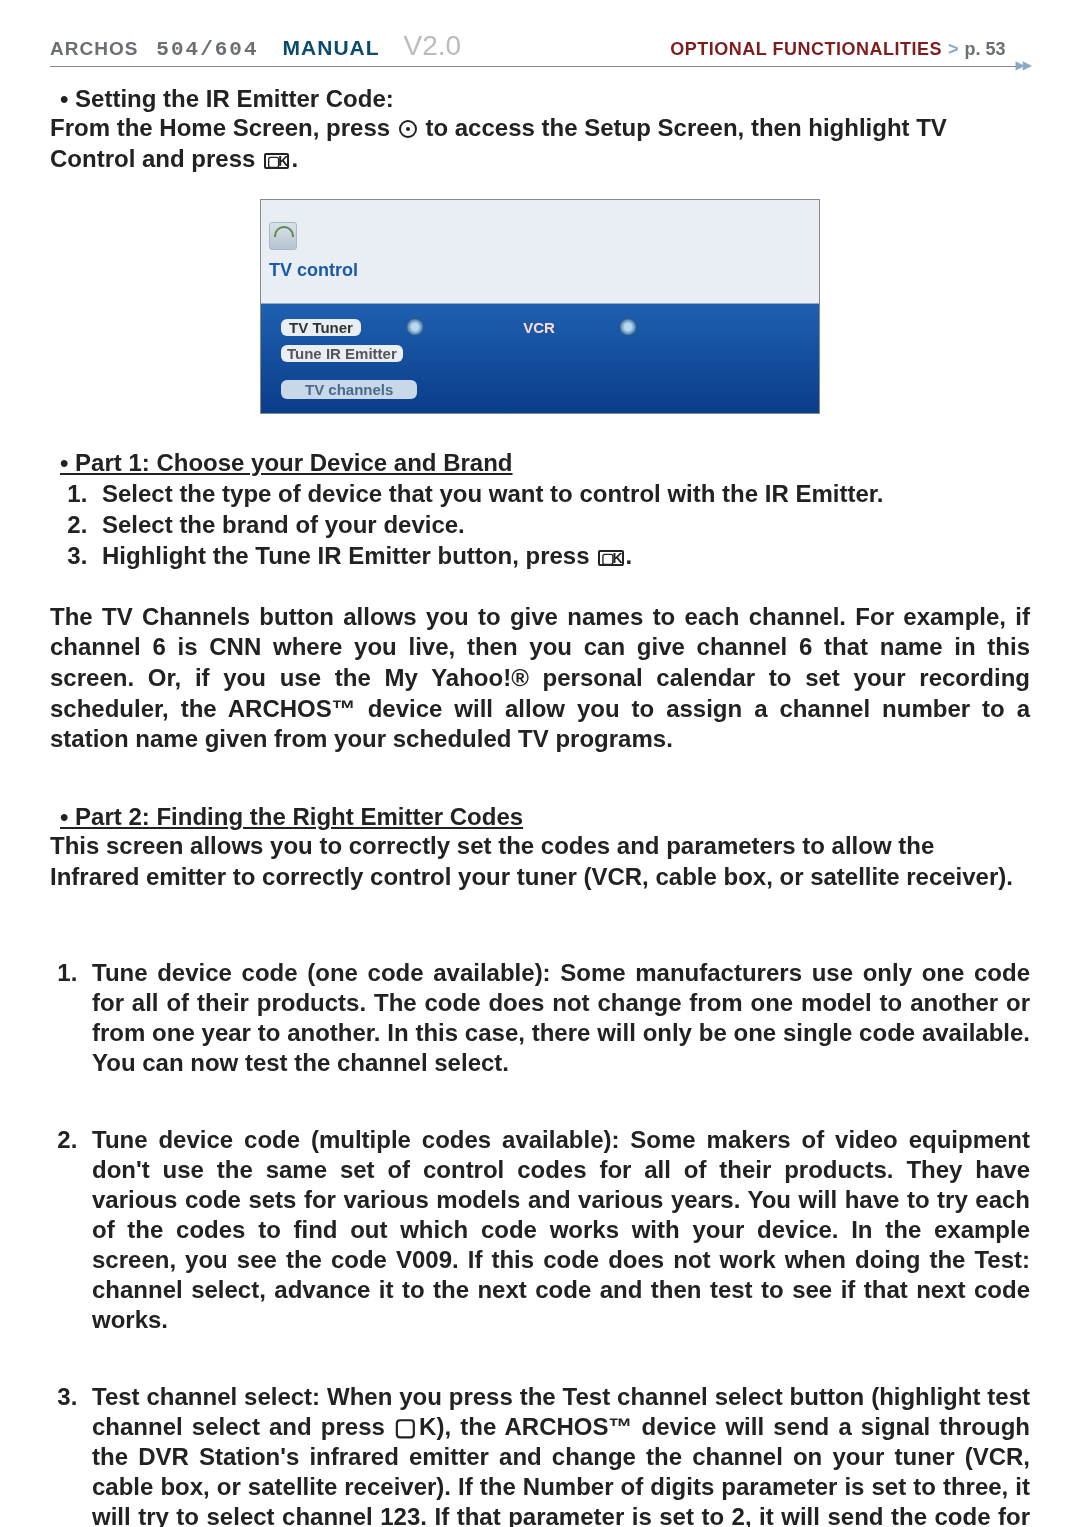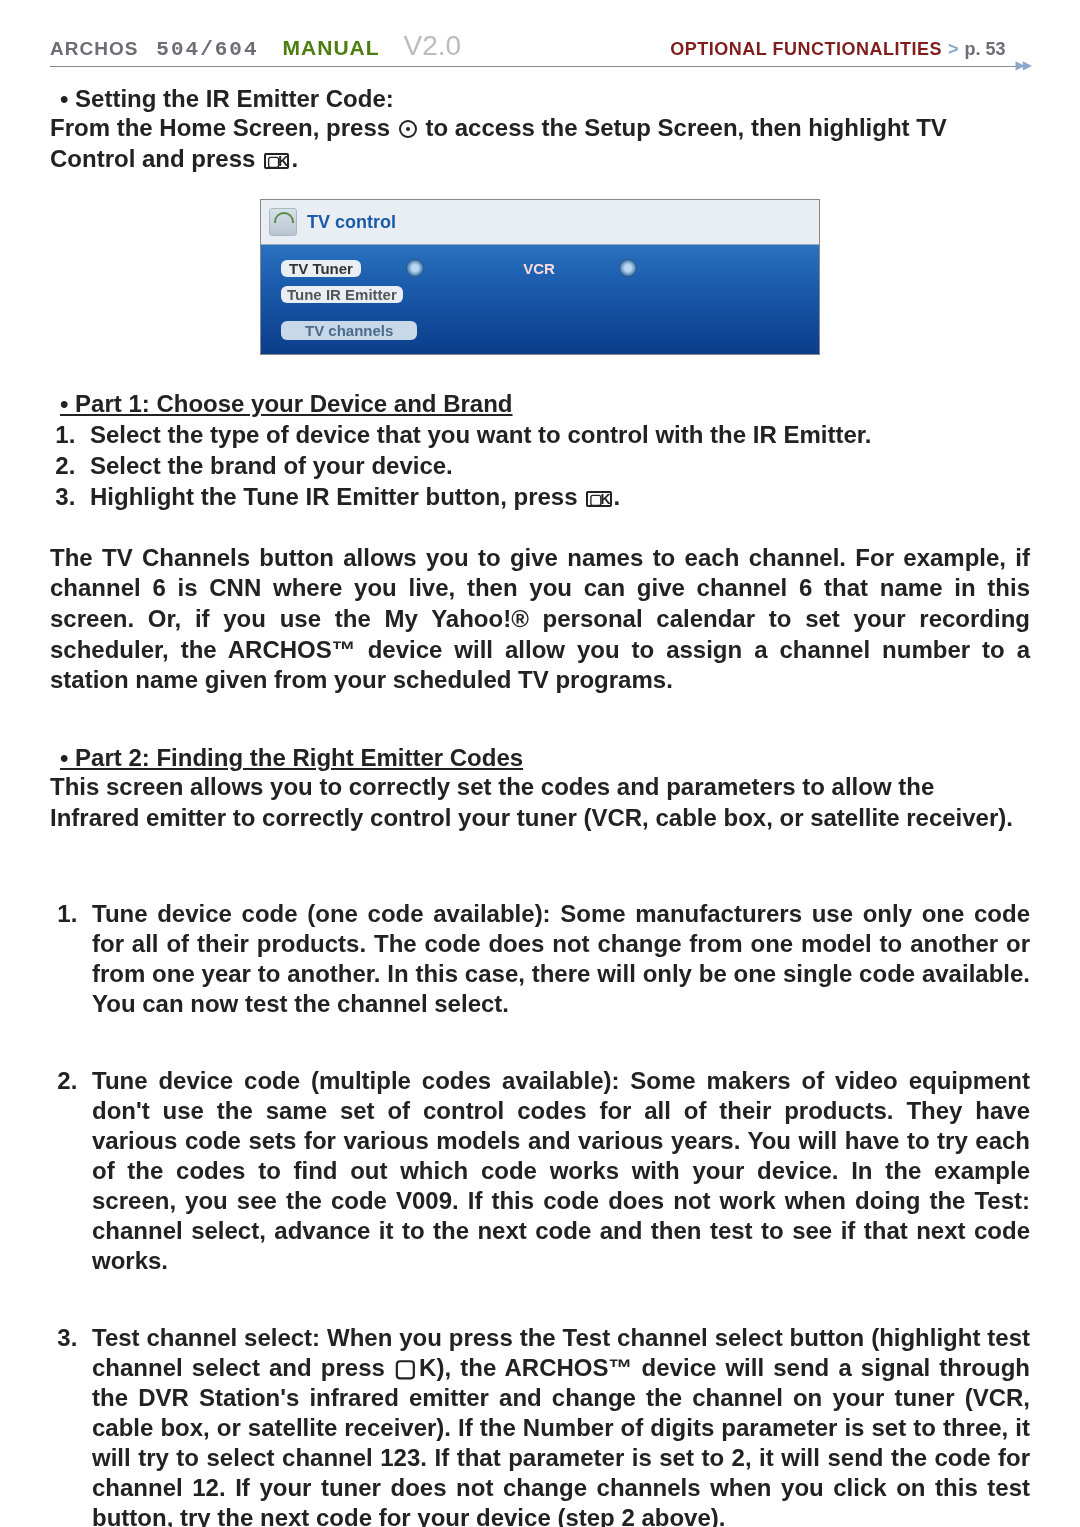--- a/index.html
+++ b/index.html
@@ -35,21 +35,21 @@
     font-weight: 900;
   }
   .model {
     color: #6b6e75;
     font-family: "Courier New", monospace;
     font-size: 21px;
     font-weight: bold;
     letter-spacing: 2px;
   }
   .manual {
-    color: #4d7c0f;
+    color: #0c4a6e;
     font-size: 21px;
     font-weight: bold;
     letter-spacing: 1px;
     margin-left: 6px;
   }
   .version {
     color: #bbb;
     font-size: 28px;
     margin-left: 6px;
   }
@@ -140,24 +140,24 @@
   .tv-control-widget {
     width: 560px;
     margin: 25px auto 35px auto;
     background: linear-gradient(180deg, #3a8fd6 0%, #1e5fb0 50%, #0a3d8a 100%);
     border: 1px solid #888;
     font-family: Arial, sans-serif;
   }
   .tv-title-bar {
     background: #e8eef4;
     display: flex;
-    align-items: center;
-    padding: 8px 8px;
+    padding: 22px 8px;
     gap: 10px;
     border-bottom: 1px solid #9ab;
+    flex-direction: column;
   }
   .tv-title-icon {
     width: 28px;
     height: 28px;
     background: linear-gradient(180deg,#d8e2ea,#b8c4d0);
     border:1px solid #aab8c4;
     border-radius:3px;
     position:relative;
   }
   .tv-title-icon::after{
@@ -237,21 +237,21 @@
 
   .part-heading {
     font-size: 24px;
     font-weight: bold;
     font-family: "Arial Narrow", Arial, sans-serif;
     font-stretch: condensed;
     text-decoration: underline;
     margin-left: 10px;
   }
   ol.steps {
-    margin-left: 32px;
+    margin-left: 44px;
     margin-top: 2px;
   }
   ol.steps li {
     font-size: 24px;
     font-weight: bold;
     font-family: "Arial Narrow", Arial, sans-serif;
     font-stretch: condensed;
     line-height: 1.28;
     padding-left: 8px;
   }

